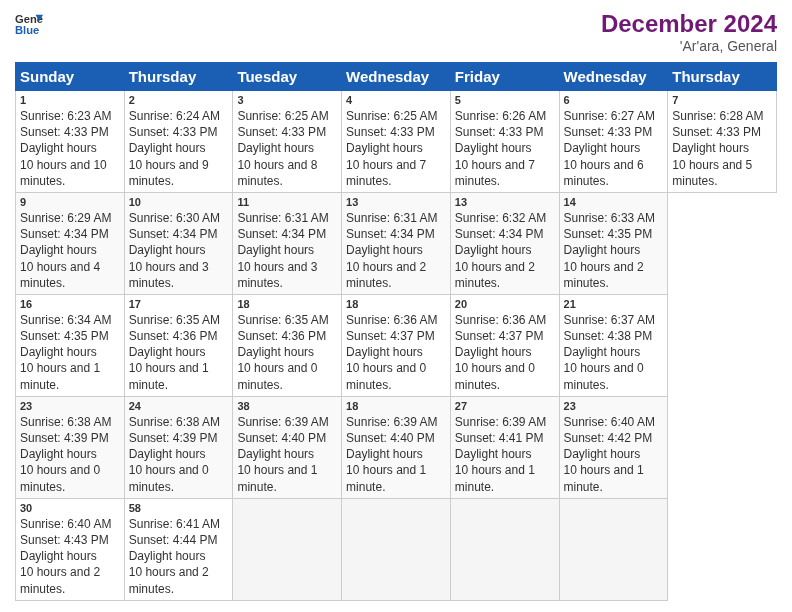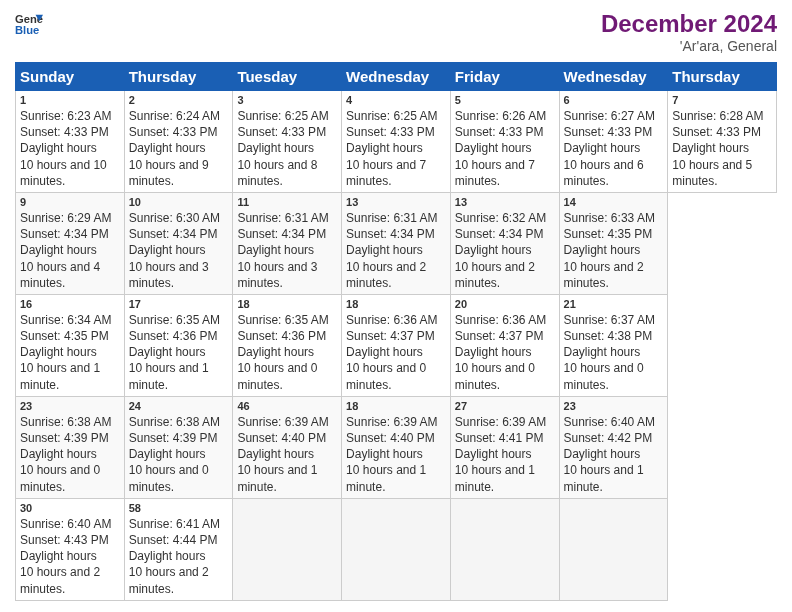--- a/index.html
+++ b/index.html
@@ -199,21 +199,21 @@
         <tr>
           <td>
             <span class="day-num">23</span>
             <div class="day-info">Sunrise: 6:38 AM<br>Sunset: 4:39 PM<br>Daylight hours<br>10 hours and 0 minutes.</div>
           </td>
           <td>
             <span class="day-num">24</span>
             <div class="day-info">Sunrise: 6:38 AM<br>Sunset: 4:39 PM<br>Daylight hours<br>10 hours and 0 minutes.</div>
           </td>
           <td>
-            <span class="day-num">46</span>
+            <span class="day-num">38</span>
             <div class="day-info">Sunrise: 6:39 AM<br>Sunset: 4:40 PM<br>Daylight hours<br>10 hours and 1 minute.</div>
           </td>
           <td>
             <span class="day-num">18</span>
             <div class="day-info">Sunrise: 6:39 AM<br>Sunset: 4:40 PM<br>Daylight hours<br>10 hours and 1 minute.</div>
           </td>
           <td>
             <span class="day-num">27</span>
             <div class="day-info">Sunrise: 6:39 AM<br>Sunset: 4:41 PM<br>Daylight hours<br>10 hours and 1 minute.</div>
           </td>

